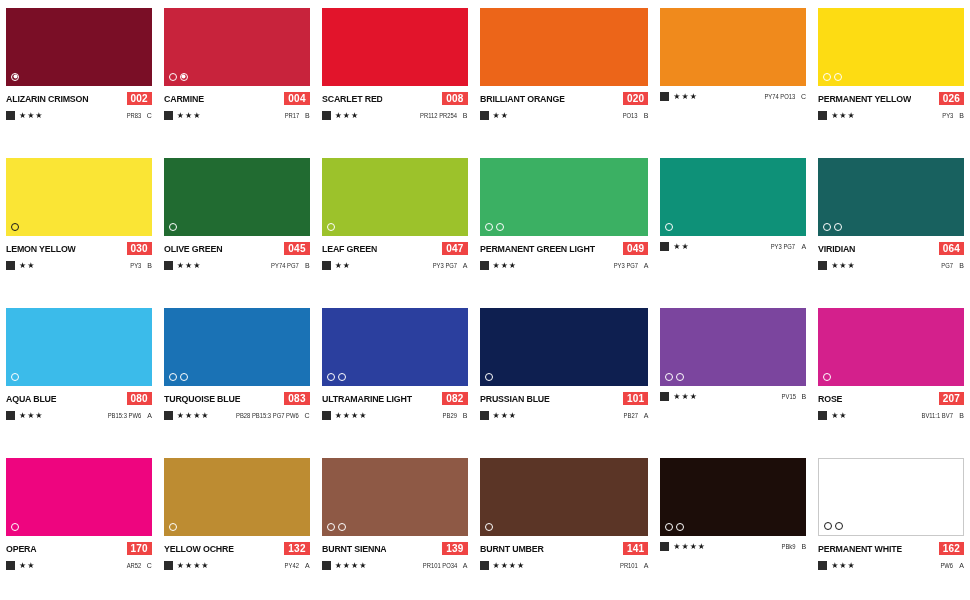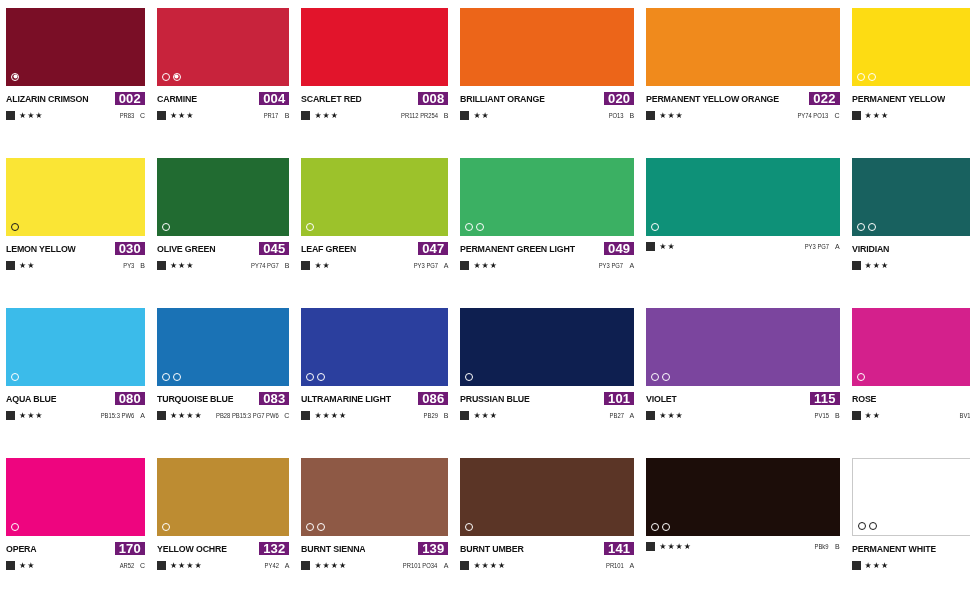--- a/index.html
+++ b/index.html
@@ -72,23 +72,23 @@
     font-weight:bold;
     letter-spacing:-0.2px;
     color:#111;
     text-transform:uppercase;
     white-space:nowrap;
     overflow:hidden;
     transform:scaleX(0.93);
     transform-origin:left center;
   }
   .ccode{
-    background:#701a75;
+    background:#ef4444;
     color:#fff;
-    font-size:13px;
+    font-size:10px;
     font-weight:bold;
     padding:1px 4px 1px 4px;
     line-height:11px;
     letter-spacing:0.2px;
     flex:0 0 auto;
     margin-left:20px;
   }
   .inforow{
     display:flex;
     align-items:center;
@@ -197,24 +197,20 @@
           <span class="stars">★★</span>
         </div>
         <div class="rightinfo">
           <span class="pig">PO13</span>
           <span class="series">B</span>
         </div>
       </div>
     </div>
     <div class="cell">
       <div class="swatch" style="background: rgb(240, 138, 28);"></div>
-      <div class="namerow">
-        <span class="cname">PERMANENT YELLOW ORANGE</span>
-        <span class="ccode">022</span>
-      </div>
       <div class="inforow">
         <div class="leftinfo">
           <span class="opacity-sq"></span>
           <span class="stars">★★★</span>
         </div>
         <div class="rightinfo">
           <span class="pig">PY74 PO13</span>
           <span class="series">C</span>
         </div>
       </div>
@@ -410,21 +406,21 @@
     </div>
     <div class="cell">
       <div class="swatch" style="background: rgb(43, 63, 158);">
         <div class="marks">
           <span class="mk"></span>
           <span class="mk"></span>
         </div>
       </div>
       <div class="namerow">
         <span class="cname">ULTRAMARINE LIGHT</span>
-        <span class="ccode">086</span>
+        <span class="ccode">082</span>
       </div>
       <div class="inforow">
         <div class="leftinfo">
           <span class="opacity-sq"></span>
           <span class="stars">★★★★</span>
         </div>
         <div class="rightinfo">
           <span class="pig">PB29</span>
           <span class="series">B</span>
         </div>
@@ -450,24 +446,20 @@
           <span class="series">A</span>
         </div>
       </div>
     </div>
     <div class="cell">
       <div class="swatch" style="background: rgb(123, 69, 158);">
         <div class="marks">
           <span class="mk"></span>
           <span class="mk"></span>
         </div>
-      </div>
-      <div class="namerow">
-        <span class="cname">VIOLET</span>
-        <span class="ccode">115</span>
       </div>
       <div class="inforow">
         <div class="leftinfo">
           <span class="opacity-sq"></span>
           <span class="stars">★★★</span>
         </div>
         <div class="rightinfo">
           <span class="pig">PV15</span>
           <span class="series">B</span>
         </div>

